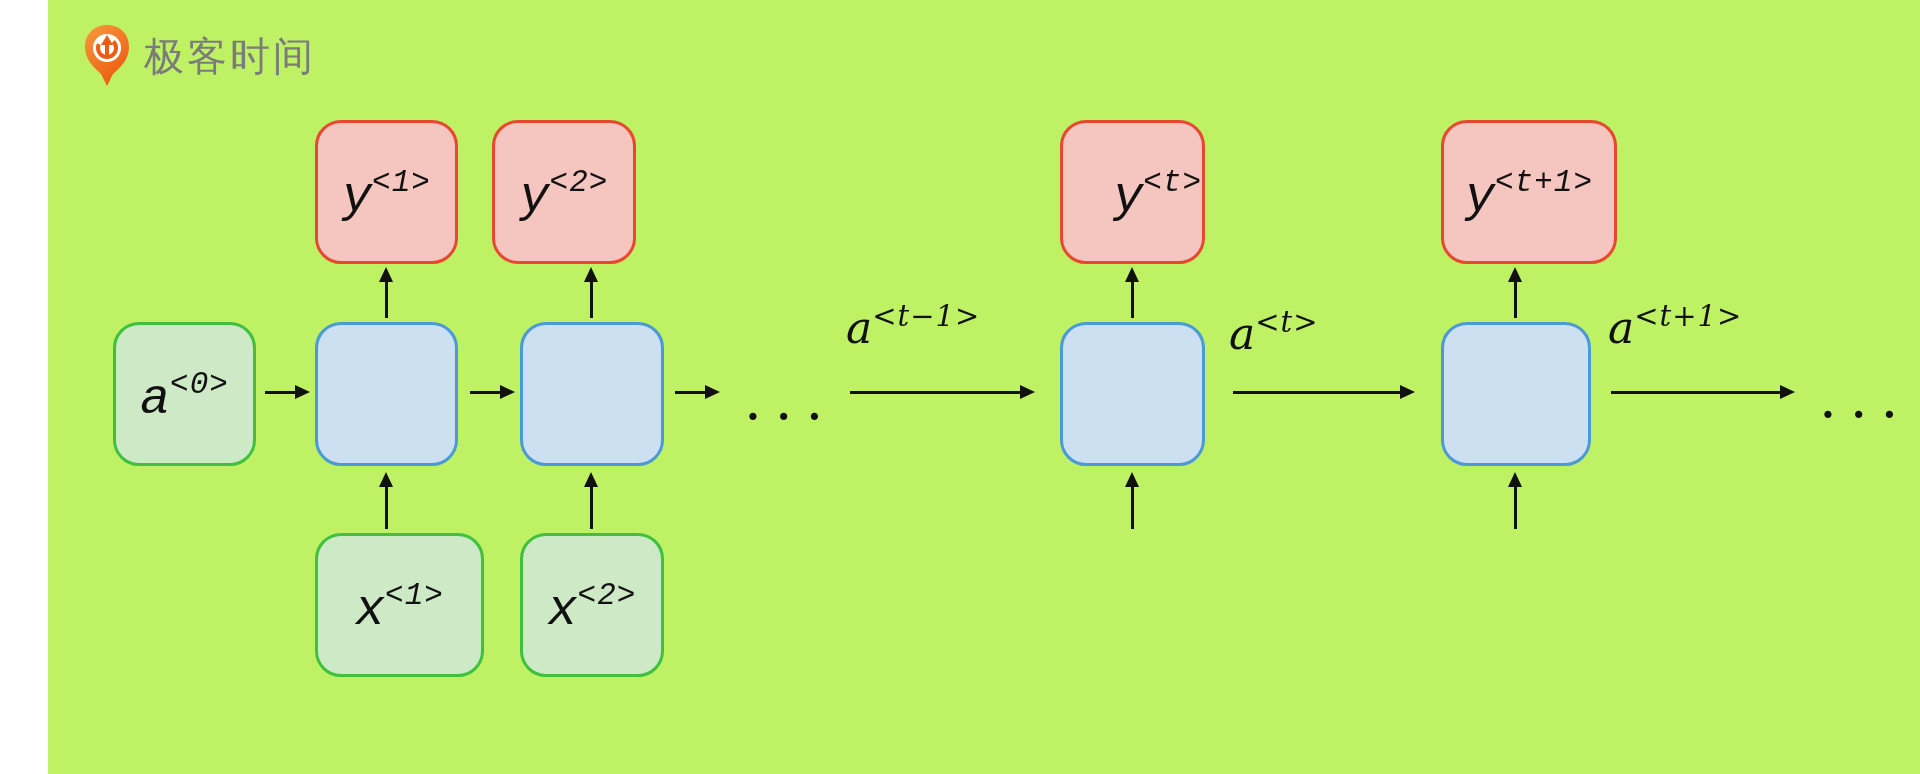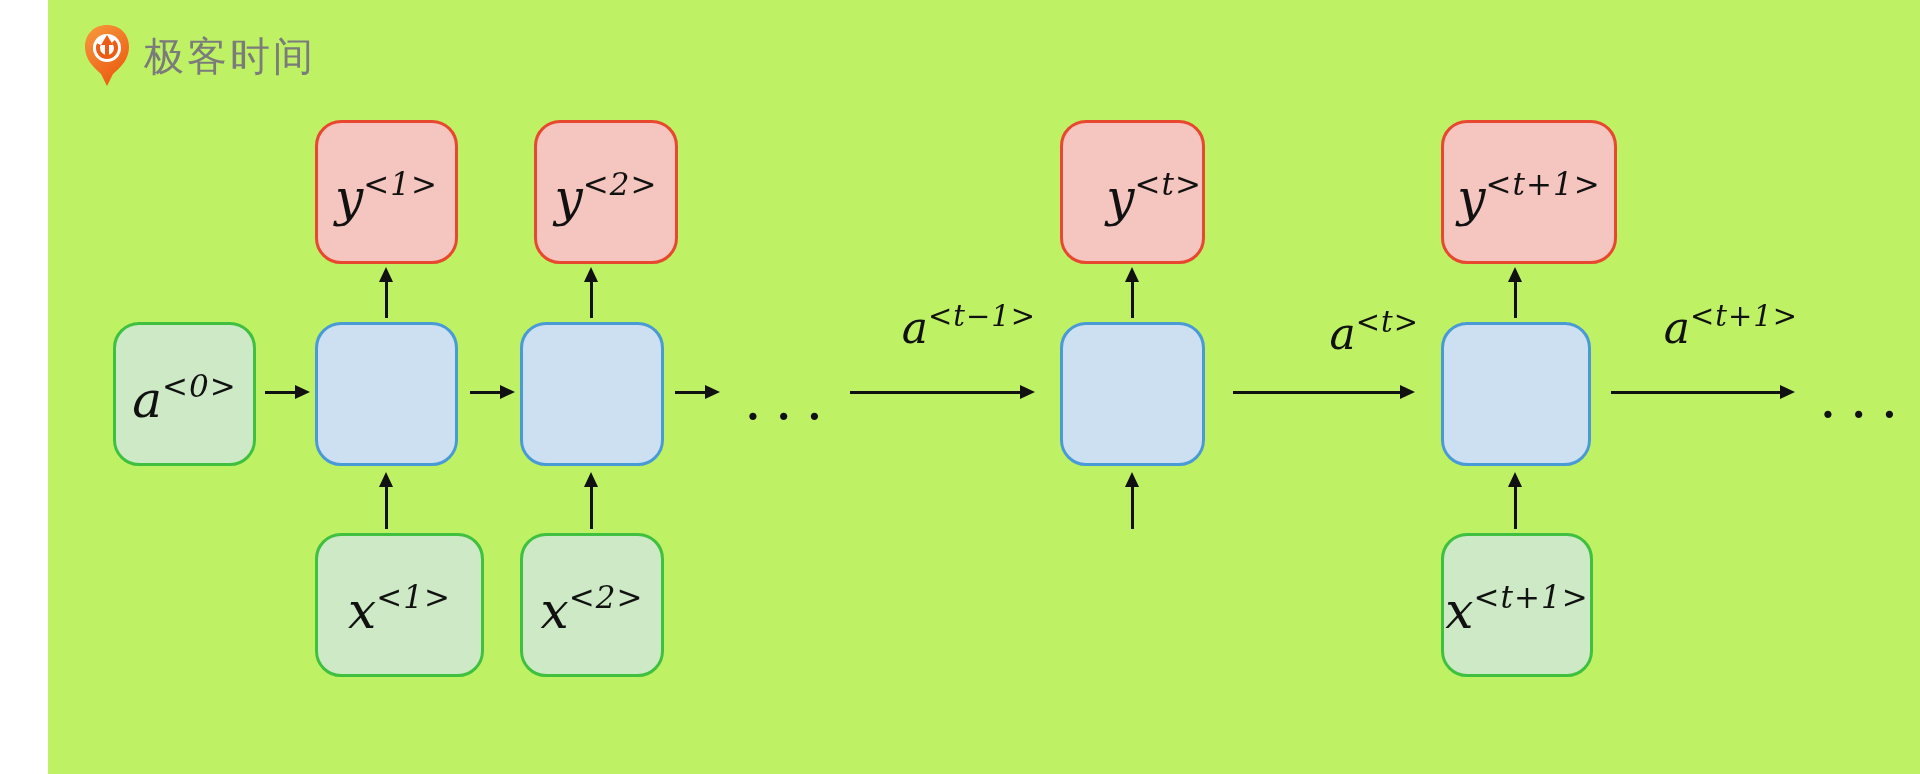--- a/index.html
+++ b/index.html
@@ -17,20 +17,21 @@
     font-size:40px; font-weight:500; letter-spacing:3px;
     color:#7b7b7b; line-height:1;
   }
 
   
   .box {
     position:absolute; box-sizing:border-box;
     width:144px; height:144px; border-radius:26px;
     display:flex; align-items:center; justify-content:center;
     border:3px solid transparent;
+    font-family:Liberation Mono, monospace;
   }
   .box.green { background:#cdе9c6; background:#cde9c6; border-color:#3fc03f; }
   .box.blue  { background:#cde0f1; border-color:#4a9ad5; }
   .box.red   { background:#f5c6c0; border-color:#e8482f; }
 
   .mlabel { white-space:nowrap; line-height:1; transform:translateY(6px); }
   .mbase  { font-style:italic; font-size:50px; }
   .msup   { font-style:italic; font-size:31px; position:relative; top:-20px; letter-spacing:1px; }
 
   
@@ -42,21 +43,21 @@
   }
   .arrow-v { position:absolute; width:3px; background:#111111; }
   .arrow-v::after {
     content:""; position:absolute; top:-14px; left:-6px;
     border-bottom:15px solid #111111;
     border-left:7.5px solid transparent; border-right:7.5px solid transparent;
   }
 
   
   .edge-label {
-    position:absolute; width:190px; text-align:right;
+    position:absolute; width:190px; text-align:left;
     line-height:1; white-space:nowrap;
   }
   .edge-label .mbase { font-size:44px; }
   .edge-label .msup  { font-size:29px; top:-17px; }
 
   .dots {
     position:absolute; font-size:56px; line-height:1;
     letter-spacing:13px; color:#111111; font-family:"DejaVu Serif", serif;
   }
 </style>
@@ -78,21 +79,21 @@
       <path d="M23,24 m-9,0 a9,9 0 1 0 18,0 a9,9 0 0 0 -4,-7.5 l3,-3 a13,13 0 1 1 -17,1 z" fill="none"></path>
       <circle cx="23" cy="24" r="9" fill="none" stroke="#ec5c12" stroke-width="4" stroke-dasharray="40 17" stroke-dashoffset="8"></circle>
       <path d="M23,11 L17,21 L21,21 L21,33 L25,33 L25,21 L29,21 Z" fill="#ec5c12"></path>
     </svg>
     <span class="brand">极客时间</span>
   </div>
 
   <div class="box red" style="left:267px; top:120px; width:143px;">
     <span class="mlabel"><span class="mbase">y</span><span class="msup">&lt;1&gt;</span></span>
   </div>
-  <div class="box red" style="left:486px; top:120px;">
+  <div class="box red" style="left:444px; top:120px;">
     <span class="mlabel"><span class="mbase">y</span><span class="msup">&lt;2&gt;</span></span>
   </div>
   <div class="box red" style="left:1012px; top:120px; width:145px;justify-content:flex-end;">
     <span class="mlabel"><span class="mbase">y</span><span class="msup">&lt;t&gt;</span></span>
   </div>
   <div class="box red" style="left:1393px; top:120px; width:176px;">
     <span class="mlabel"><span class="mbase">y</span><span class="msup">&lt;t+1&gt;</span></span>
   </div>
 
   <div class="box green" style="left:65px; top:322px; width:143px;">
@@ -101,23 +102,20 @@
   <div class="box blue" style="left:267px; top:322px; width:143px;"></div>
   <div class="box blue" style="left:472px; top:322px;"></div>
   <div class="box blue" style="left:1012px; top:322px; width:145px;"></div>
   <div class="box blue" style="left:1393px; top:322px; width:150px;"></div>
 
   <div class="box green" style="left:267px; top:533px; width:169px;">
     <span class="mlabel"><span class="mbase">x</span><span class="msup">&lt;1&gt;</span></span>
   </div>
   <div class="box green" style="left:472px; top:533px;">
     <span class="mlabel"><span class="mbase">x</span><span class="msup">&lt;2&gt;</span></span>
-  </div>
-  <div class="box green" style="left:1393px; top:533px; width:152px;">
-    <span class="mlabel"><span class="mbase">x</span><span class="msup">&lt;t+1&gt;</span></span>
   </div>
 
   <div class="arrow-v" style="left:337px; top:281px; height:37px;"></div>
   <div class="arrow-v" style="left:542px; top:281px; height:37px;"></div>
   <div class="arrow-v" style="left:1083px; top:281px; height:37px;"></div>
   <div class="arrow-v" style="left:1466px; top:281px; height:37px;"></div>
 
   <div class="arrow-v" style="left:337px; top:486px; height:43px;"></div>
   <div class="arrow-v" style="left:542px; top:486px; height:43px;"></div>
   <div class="arrow-v" style="left:1083px; top:486px; height:43px;"></div>

